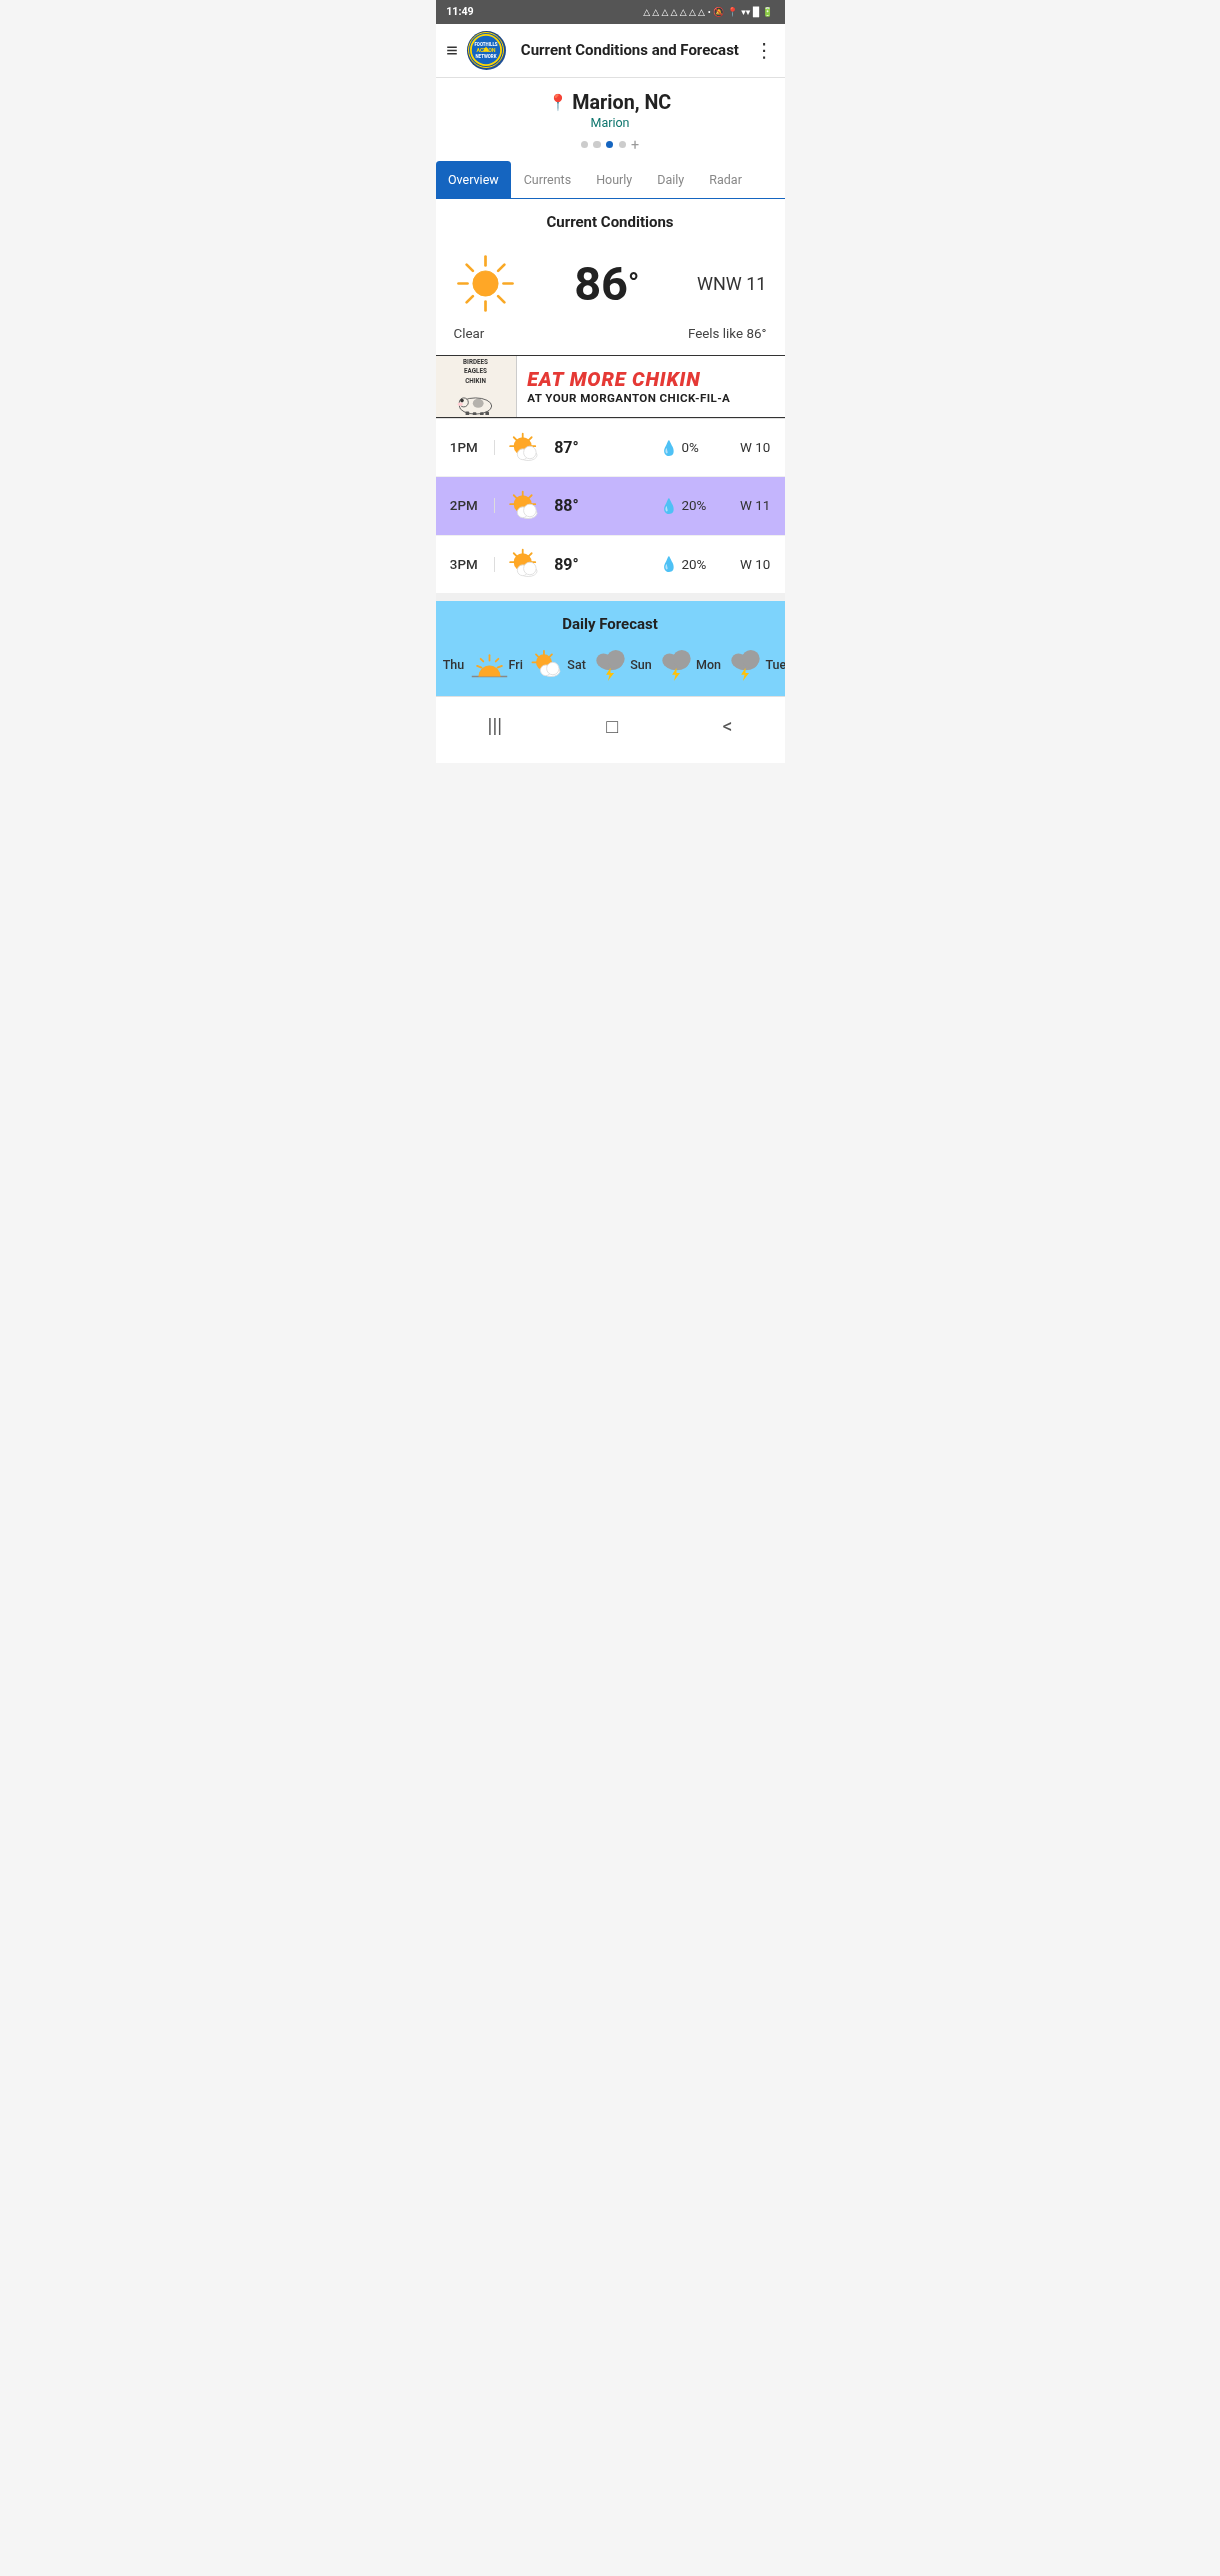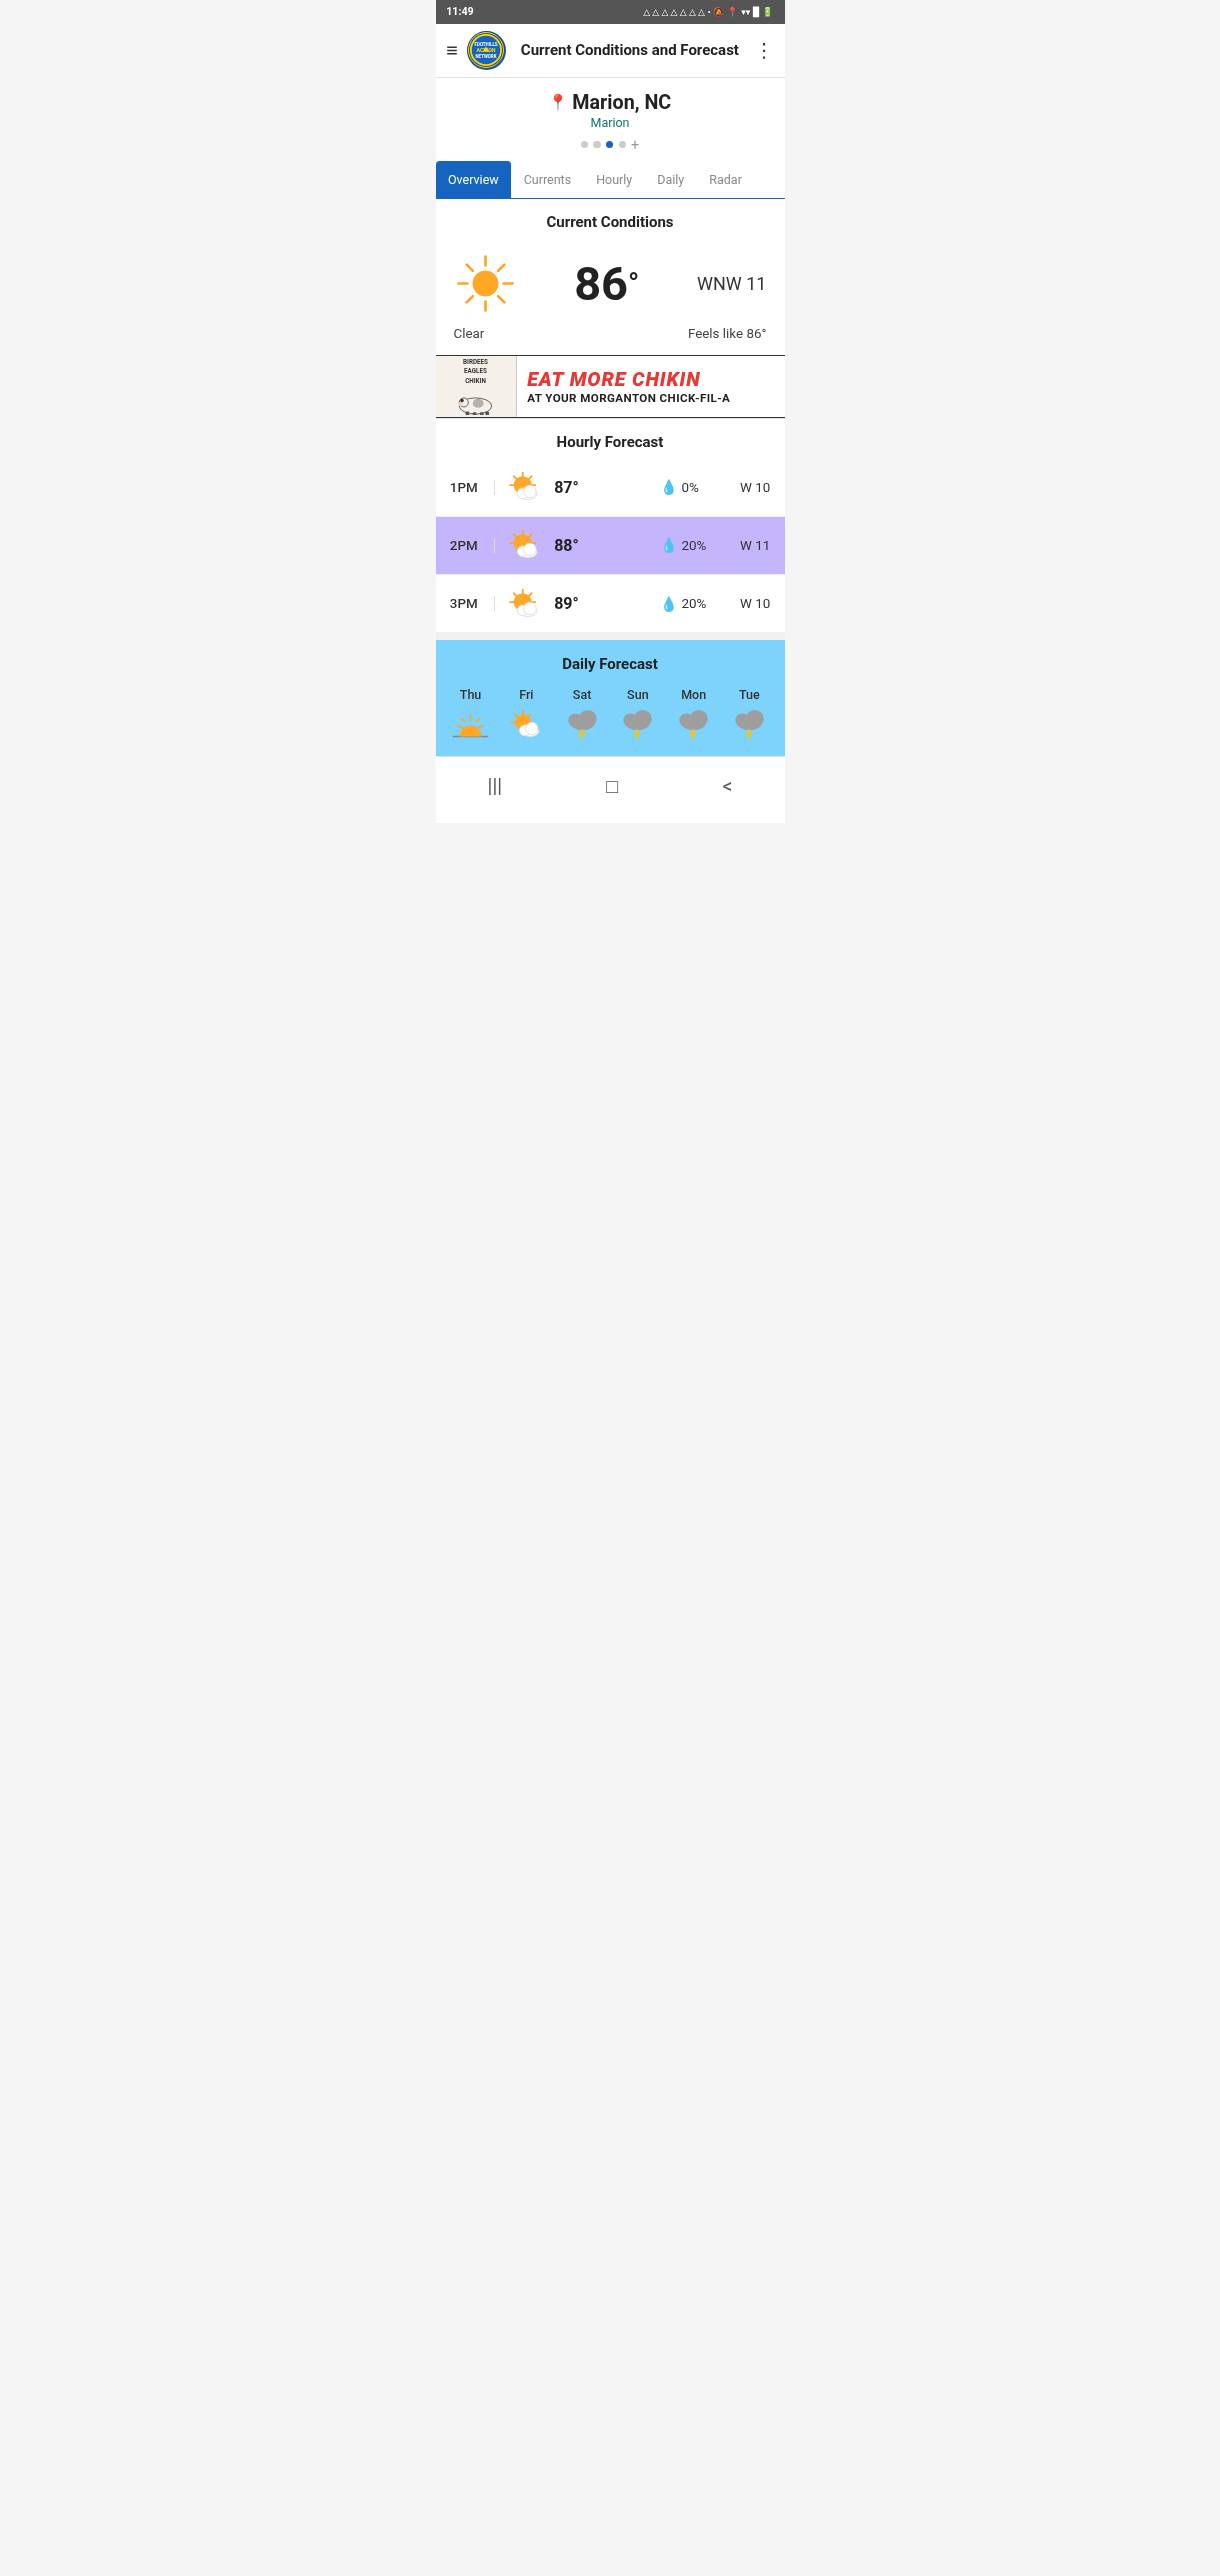--- a/index.html
+++ b/index.html
@@ -280,21 +280,21 @@
       padding-bottom: 14.3px;
       background: #7dd3fc;
     }
     .daily-days {
       display: flex;
       justify-content: space-around;
       padding: 7.2px 7.2px 0;
     }
     .daily-day {
       display: flex;
-      flex-direction: column;
+      flex-direction: row;
       align-items: center;
       gap: 5.4px;
       text-align: center;
     }
     .daily-day-name {
       font-size: 12.5px;
       font-weight: 500;
       color: #333;
     }
     .daily-icon {
@@ -436,21 +436,20 @@
         </svg>
       </div>
     </div>
     <div class="ad-text">
       <div class="ad-eat">EAT MORE CHIKIN</div>
       <div class="ad-sub">AT YOUR MORGANTON CHICK-FIL-A</div>
     </div>
   </div>
 
   <div class="hourly-section">
-    <div class="section-title">Hourly Forecast</div>
 
     <div class="hourly-wrapper">
 
       <div class="hourly-row">
         <div class="hourly-time">1PM</div>
         <div class="hourly-icon">
 
           <svg width="43" height="36" viewBox="0 0 48 40">
             <circle cx="22" cy="18" r="10" fill="#FFA726"></circle>
 

